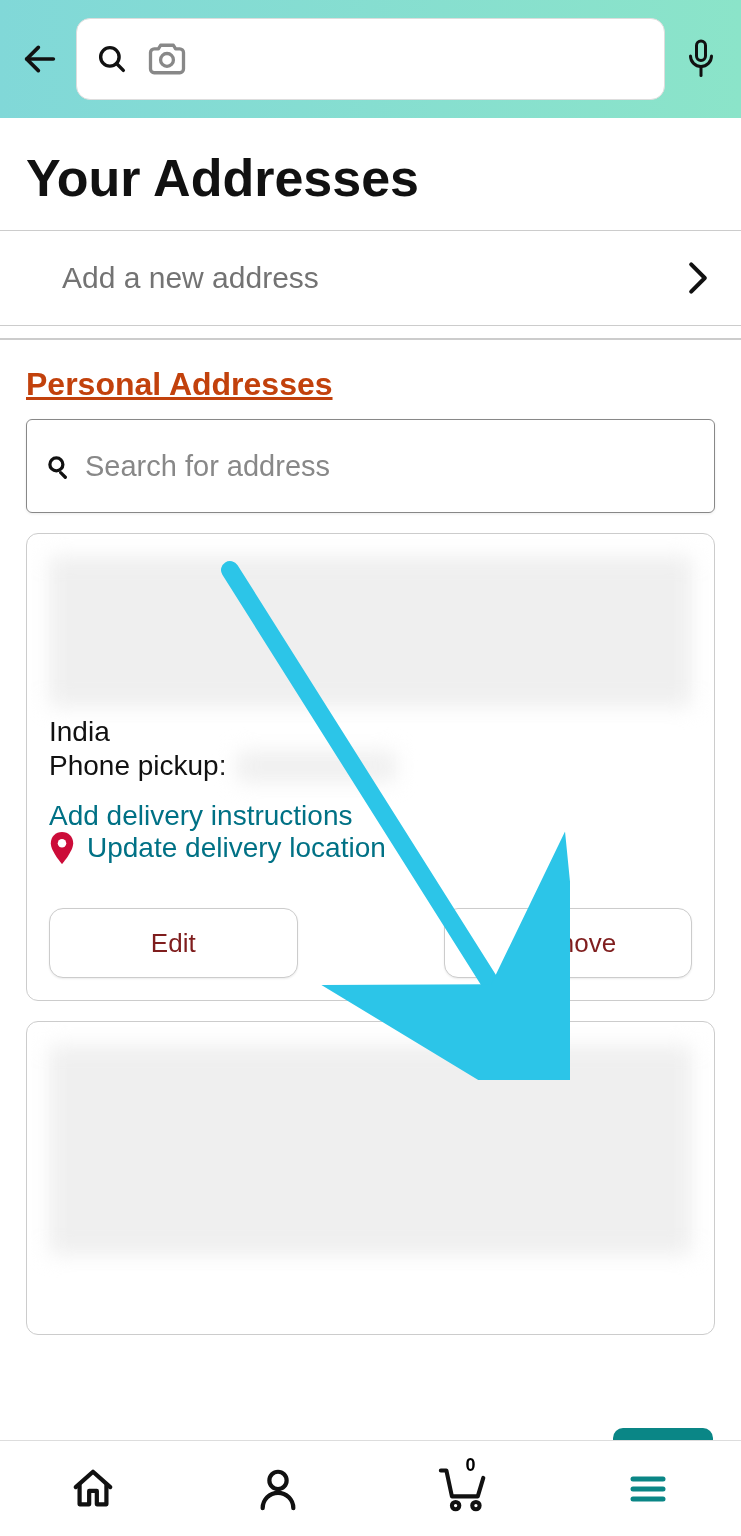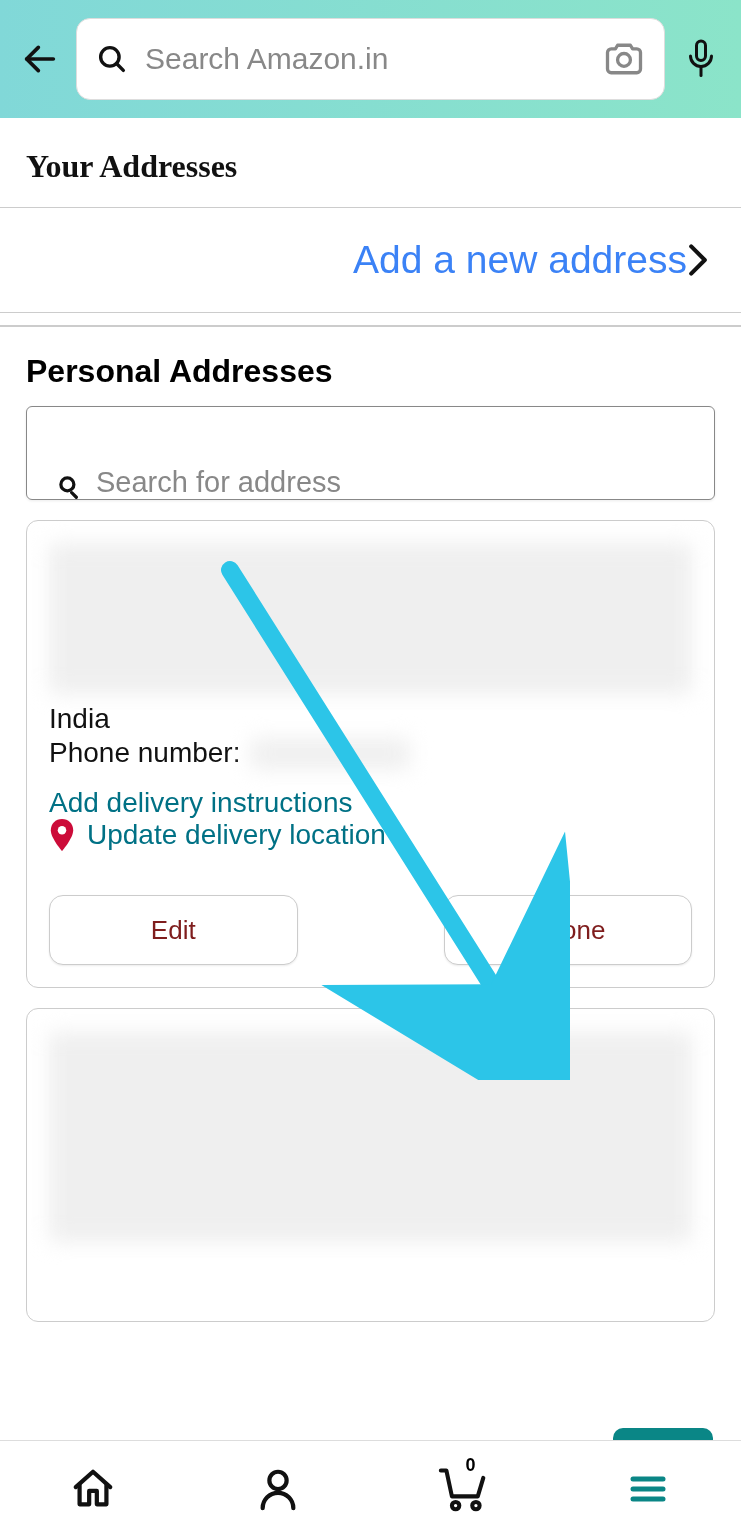--- a/index.html
+++ b/index.html
@@ -51,55 +51,55 @@
       height: 44px;
       display: flex;
       align-items: center;
       justify-content: center;
       flex-shrink: 0;
     }
     .content {
       padding: 0 26px;
     }
     .page-title {
-      font-size: 32px;
+      font-size: 52px;
       font-weight: 700;
       color: #111;
       padding: 30px 0 22px 0;
-      font-family: Liberation Serif, serif;
     }
     .divider-line {
       height: 1px;
       background: #ccc;
       margin-left: -26px;
       margin-right: -26px;
     }
     .menu-row {
       display: flex;
       align-items: center;
-      justify-content: flex-end;
+      justify-content: space-between;
       padding: 30px 6px 30px 36px;
-      font-size: 39px;
-      color: #3b82f6;
+      font-size: 30px;
+      color: #737373;
       cursor: pointer;
     }
     .section-title {
       font-size: 32px;
       font-weight: 700;
-      color: #000000;
+      color: #c2410c;
       padding: 26px 0 16px 0;
+      text-decoration: underline;
     }
     .address-search {
       border: 1px solid #888;
       border-radius: 6px;
       height: 94px;
       box-shadow: 0 1px 3px rgba(0,0,0,0.08);
       display: flex;
-      align-items: flex-end;
-      padding: 0 29px;
+      align-items: center;
+      padding: 0 18px;
       gap: 14px;
     }
     .address-search-input {
       flex: 1;
       border: none;
       outline: none;
       font-size: 29px;
       color: #555;
     }
     .address-search-input::placeholder { color: #888; }
@@ -201,21 +201,20 @@
     <svg width="40" height="40" viewBox="0 0 24 24" fill="none" stroke="#111" stroke-width="2.2" stroke-linecap="round" stroke-linejoin="round">
         <line x1="20" y1="12" x2="4" y2="12"></line>
         <polyline points="11,5 4,12 11,19"></polyline>
       </svg>
   </div>
   <div class="search-box">
     <svg width="34" height="34" viewBox="0 0 24 24" fill="none" stroke="#111" stroke-width="2.4" stroke-linecap="round">
         <circle cx="10.5" cy="10.5" r="6.5"></circle>
         <line x1="20" y1="20" x2="15.2" y2="15.2"></line>
       </svg>
-    <input class="search-input" type="text" placeholder="Search Amazon.in" style="">
     <svg width="44" height="44" viewBox="0 0 24 24" fill="none" stroke="#888" stroke-width="1.8" stroke-linecap="round" stroke-linejoin="round">
         <path d="M3 8.5 A2 2 0 0 1 5 6.5 h2.3 l1.2-2 h7 l1.2 2 H19 A2 2 0 0 1 21 8.5 v9 A2 2 0 0 1 19 19.5 H5 A2 2 0 0 1 3 17.5 z"></path>
         <circle cx="12" cy="12.5" r="3.5"></circle>
       </svg>
   </div>
   <div class="mic-wrap">
     <svg width="36" height="42" viewBox="0 0 24 28" fill="none" stroke="#111" stroke-width="2" stroke-linecap="round" stroke-linejoin="round">
         <rect x="9" y="2" width="6" height="13" rx="3"></rect>
         <path d="M5 12 a7 7 0 0 0 14 0"></path>
         <line x1="12" y1="19" x2="12" y2="25"></line>
@@ -245,34 +244,34 @@
         <path d="M10.5 3 a7.5 7.5 0 1 0 0 15 a7.5 7.5 0 0 0 0-15 z M10.5 6 a4.5 4.5 0 1 1 0 9 a4.5 4.5 0 0 1 0-9 z" fill-rule="evenodd"></path>
         <rect x="14.5" y="16" width="9" height="3" rx="1.5" transform="rotate(45 14.5 16)"></rect>
       </svg>
     <input class="address-search-input" type="text" placeholder="Search for address" style="">
   </div>
 
   <div class="address-card">
     <div class="blurred-block" style="height:150px;margin-bottom:10px;"></div>
     <div class="addr-line">India</div>
     <div class="addr-line" style="display:flex;align-items:center;gap:10px">
-      <span>Phone number:</span>
+      <span>Phone pickup:</span>
       <span class="blurred-block" style="display:inline-block;width:160px;height:30px;"></span>
     </div>
     <a class="link-teal">Add delivery instructions</a>
     <div class="update-loc">
       <svg class="pin-icon" viewBox="0 0 24 30">
           <path d="M12 0 C6 0 1.5 4.5 1.5 10.5 C1.5 18 12 30 12 30 S22.5 18 22.5 10.5 C22.5 4.5 18 0 12 0 z" fill="#cc0c39"></path>
           <circle cx="12" cy="10.5" r="4" fill="#fff"></circle>
         </svg>
       <span class="link-teal" style="margin-top:0">Update delivery location</span>
     </div>
     <div class="button-row">
       <button class="pill-btn">Edit</button>
-      <button class="pill-btn">Phone</button>
+      <button class="pill-btn">Remove</button>
     </div>
   </div>
 
   <div class="address-card" style="padding-bottom:80px">
     <div class="blurred-block" style="height:210px;"></div>
   </div>
 </div>
 
 <div class="teal-pill"></div>
 

